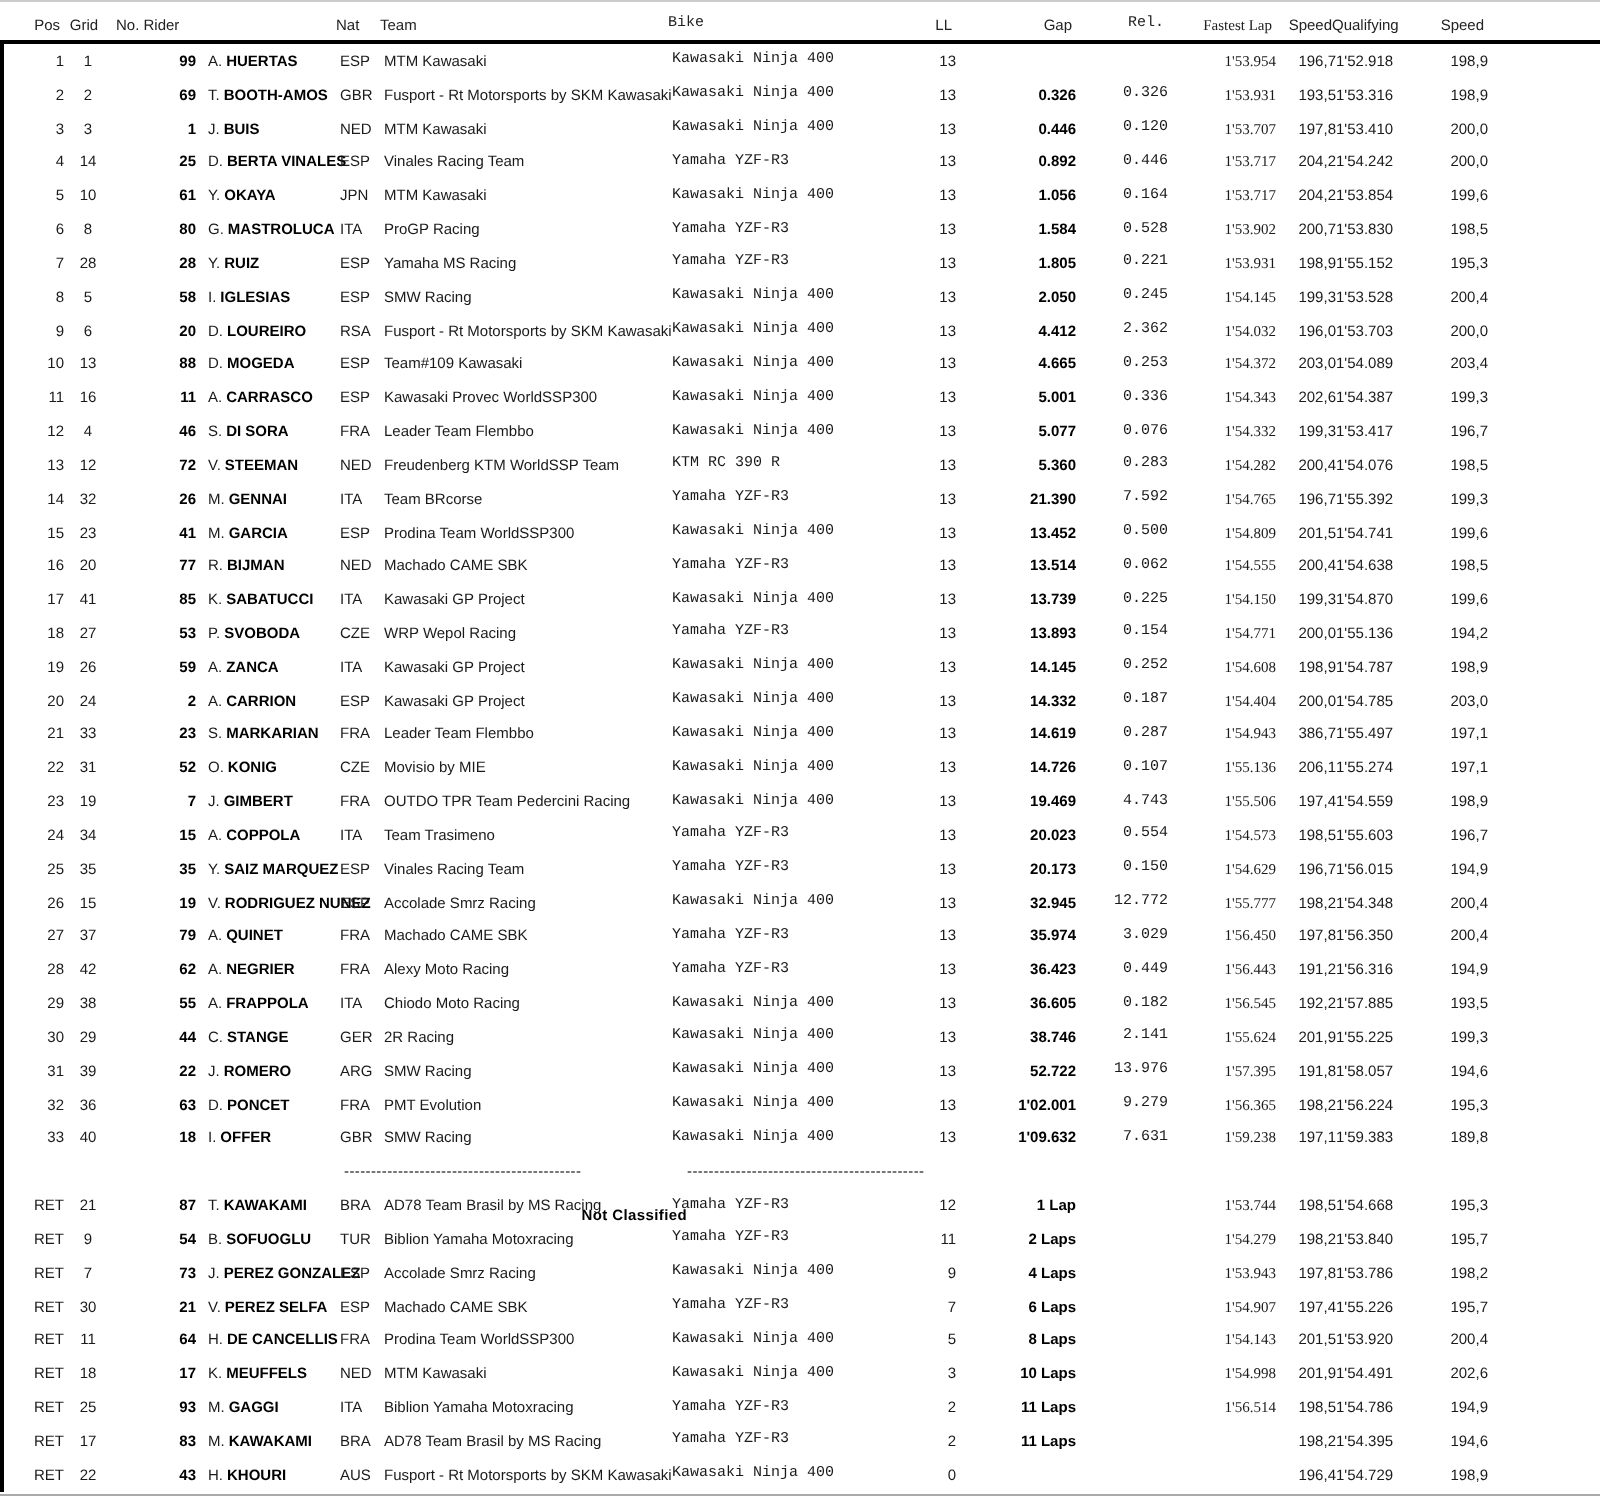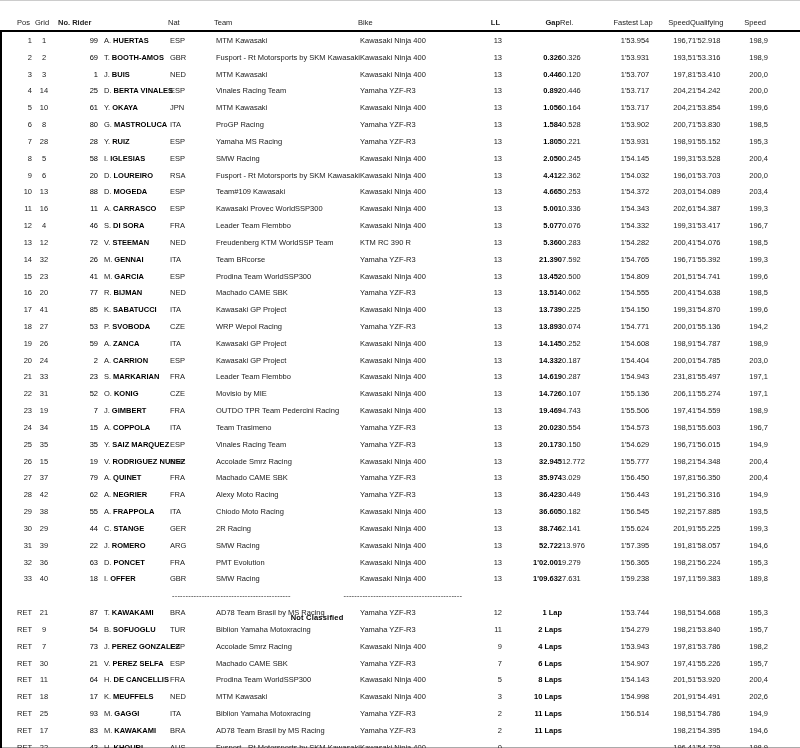--- a/index.html
+++ b/index.html
@@ -8,21 +8,21 @@
     width:800px; height:748px;
     font-family:"Liberation Sans", sans-serif;
     color:#1a1a1a;
     overflow:hidden;
   }
   .sheet {
     position:relative;
     width:800px; height:748px;
     border-top:1px solid #cccccc;
     border-bottom:1px solid #aaaaaa;
-    padding-top:13px;
+    padding-top:3px;
   }
   .hdr-row {
     display:flex;
     align-items:center;
     height:18px;
     border-bottom:2px solid #000000;
     font-size:7.5px;
     color:#222222;
   }
   .rows {
@@ -31,36 +31,36 @@
   .row {
     display:flex;
     align-items:center;
     height:16.84px;
     font-size:7.5px;
     white-space:nowrap;
   }
   .c { display:inline-block; overflow:visible; white-space:nowrap; }
   .pos     { width:30px;  text-align:right; }
   .grid    { width:24px;  text-align:center; }
-  .no      { width:42px;  text-align:right; font-weight:normal; color:#000; }
+  .no      { width:42px;  text-align:right; font-weight:bold; color:#000; }
   .rider   { width:64px;  margin-left:6px;  text-align:left; }
   .rider .init { margin-right:2px; }
   .rider .surname { font-weight:bold; color:#000; }
   .nat     { width:22px;  margin-left:2px; text-align:left; }
-  .team    { width:144px; text-align:left;margin-left:24px; }
-  .bike    { width:128px; text-align:left; }
+  .team    { width:144px; text-align:left; }
+  .bike    { width:128px; text-align:left;font-family:Liberation Mono, monospace; }
   .ll      { width:14px;  text-align:right; }
   .gap     { width:60px;  text-align:right; font-weight:bold; color:#000; }
-  .rel     { width:46px;  text-align:left; }
-  .fastest { width:54px;  text-align:center; }
+  .rel     { width:46px;  text-align:right;font-family:Liberation Mono, monospace; }
+  .fastest { width:54px;  text-align:right;font-family:Liberation Serif, serif; }
   .speed   { width:30px;  text-align:right; }
   .qual    { width:46px;  text-align:left; }
   .qspeed  { width:30px;  text-align:right; }
   .hdr-row .no-rider { width:112px; text-align:left; padding-left:4px; }
-  .hdr-row .gap, .hdr-row .no-rider, .hdr-row .ll { font-weight:bold; color:#222; }
+  .hdr-row .gap, .hdr-row .no-rider, .hdr-row .ll { font-weight:normal; color:#222; }
   .divider-row {
     display:flex;
     align-items:center;
     height:16.84px;
     font-size:7.5px;
     padding-left:170px;
     letter-spacing:0.2px;
     color:#111;
   }
   .divider-row .label { font-weight:bold; color:#000;margin-top:44px; }
@@ -380,21 +380,21 @@
   <div class="row">
     <span class="c pos">18</span>
     <span class="c grid">27</span>
     <span class="c no">53</span>
     <span class="c rider"><span class="init">P.</span><span class="surname">SVOBODA</span></span>
     <span class="c nat">CZE</span>
     <span class="c team">WRP Wepol Racing</span>
     <span class="c bike">Yamaha YZF-R3</span>
     <span class="c ll">13</span>
     <span class="c gap">13.893</span>
-    <span class="c rel">0.074</span>
+    <span class="c rel">0.154</span>
     <span class="c fastest">1'54.771</span>
     <span class="c speed">200,0</span>
     <span class="c qual">1'55.136</span>
     <span class="c qspeed">194,2</span>
   </div>
 
   <div class="row">
     <span class="c pos">19</span>
     <span class="c grid">26</span>
     <span class="c no">59</span>
@@ -433,21 +433,21 @@
     <span class="c grid">33</span>
     <span class="c no">23</span>
     <span class="c rider"><span class="init">S.</span><span class="surname">MARKARIAN</span></span>
     <span class="c nat">FRA</span>
     <span class="c team">Leader Team Flembbo</span>
     <span class="c bike">Kawasaki Ninja 400</span>
     <span class="c ll">13</span>
     <span class="c gap">14.619</span>
     <span class="c rel">0.287</span>
     <span class="c fastest">1'54.943</span>
-    <span class="c speed">231,8</span>
+    <span class="c speed">386,7</span>
     <span class="c qual">1'55.497</span>
     <span class="c qspeed">197,1</span>
   </div>
 
   <div class="row">
     <span class="c pos">22</span>
     <span class="c grid">31</span>
     <span class="c no">52</span>
     <span class="c rider"><span class="init">O.</span><span class="surname">KONIG</span></span>
     <span class="c nat">CZE</span>

